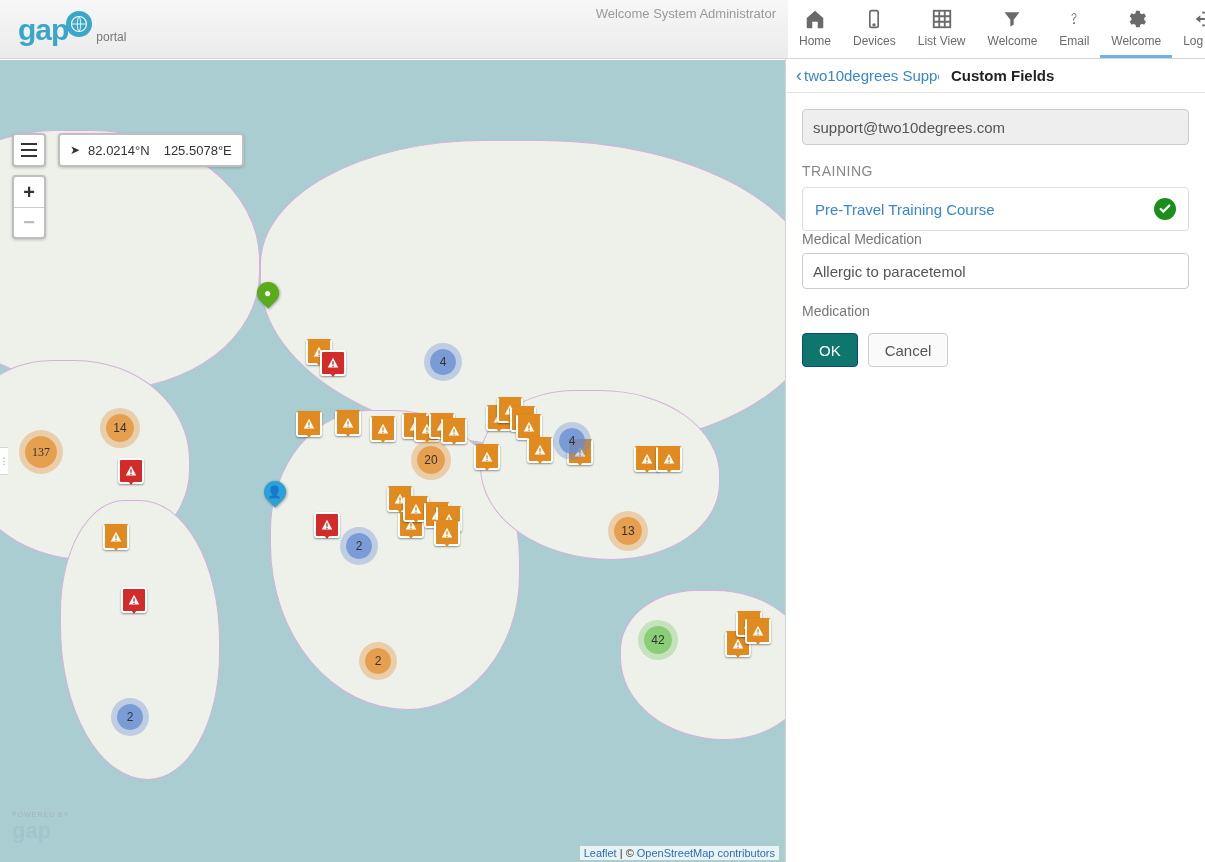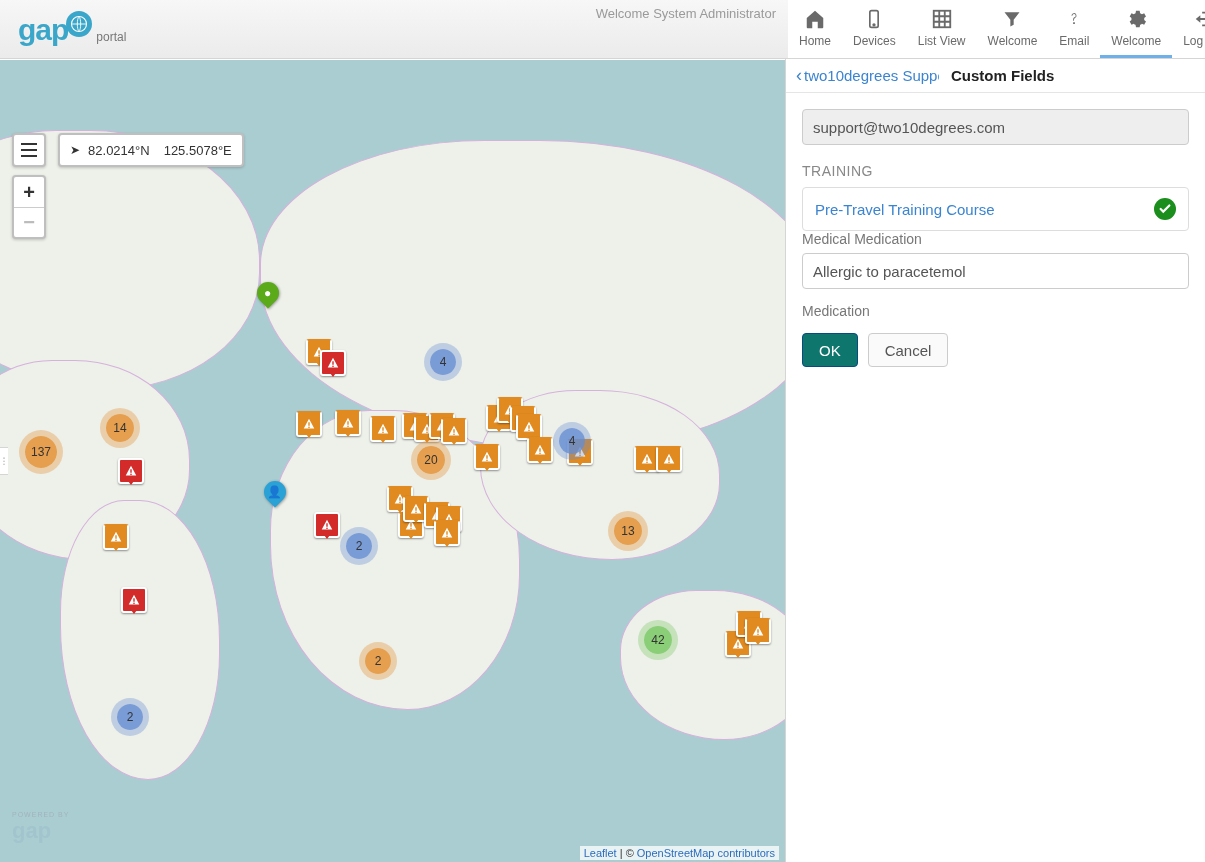--- a/index.html
+++ b/index.html
@@ -506,21 +506,21 @@
       <div class="marker" style="left: 758px; top: 584px;">
         <div class="pin orange" style="color:#e08a1f">
           <svg viewBox="0 0 16 16">
             <path d="M8 2l6 11H2z" fill="#fff"></path>
             <rect x="7.2" y="6" width="1.6" height="4" fill="currentColor"></rect>
             <rect x="7.2" y="11" width="1.6" height="1.6" fill="currentColor"></rect>
           </svg>
         </div>
       </div>
       <div class="cluster c-orange" style="left: 96px; top: 368px; width: 28px; height: 28px; margin-left: 24px;">14</div>
-      <div class="cluster c-orange" style="left: 41px; top: 392px; width: 32px; height: 32px;">137</div>
+      <div class="cluster c-orange" style="left: 41px; top: 392px; width: 32px; height: 32px; font-family: Liberation Serif, serif;">137</div>
       <div class="cluster c-blue" style="left: 443px; top: 302px; width: 26px; height: 26px;">4</div>
       <div class="cluster c-orange" style="left: 431px; top: 400px; width: 28px; height: 28px;">20</div>
       <div class="cluster c-blue" style="left: 572px; top: 381px; width: 26px; height: 26px;">4</div>
       <div class="cluster c-blue" style="left: 359px; top: 486px; width: 26px; height: 26px;">2</div>
       <div class="cluster c-orange" style="left: 628px; top: 471px; width: 28px; height: 28px;">13</div>
       <div class="cluster c-green" style="left: 658px; top: 580px; width: 28px; height: 28px;">42</div>
       <div class="cluster c-orange" style="left: 378px; top: 601px; width: 26px; height: 26px;">2</div>
       <div class="cluster c-blue" style="left: 130px; top: 657px; width: 26px; height: 26px;">2</div>
       <div class="drop-pin green" style="left: 268px; top: 244px;">
         <div class="body">

